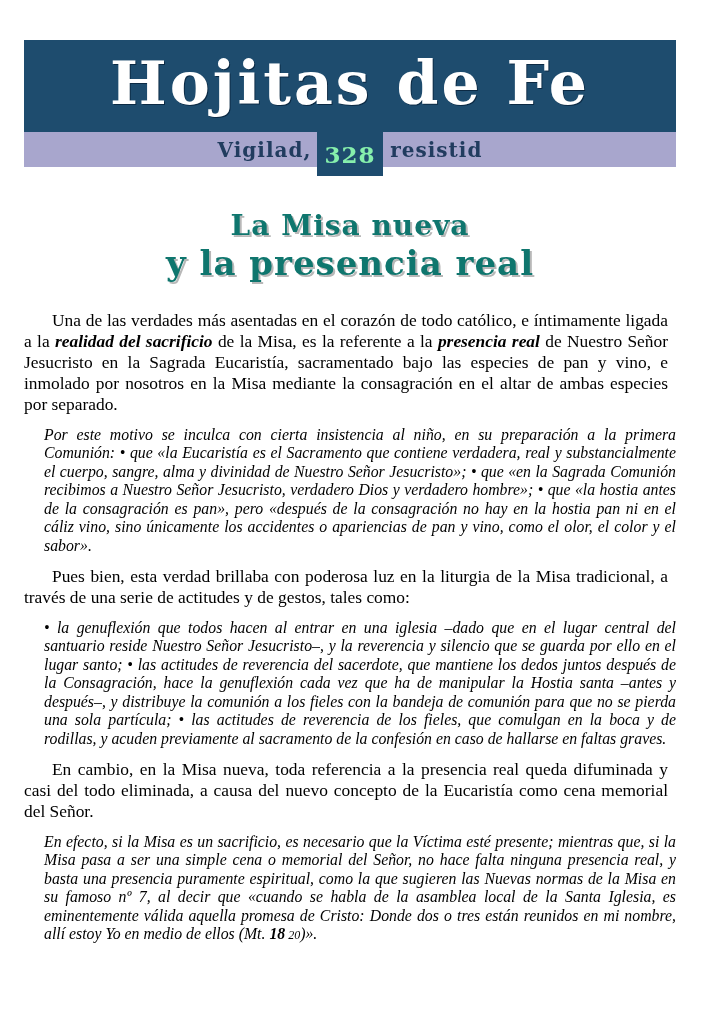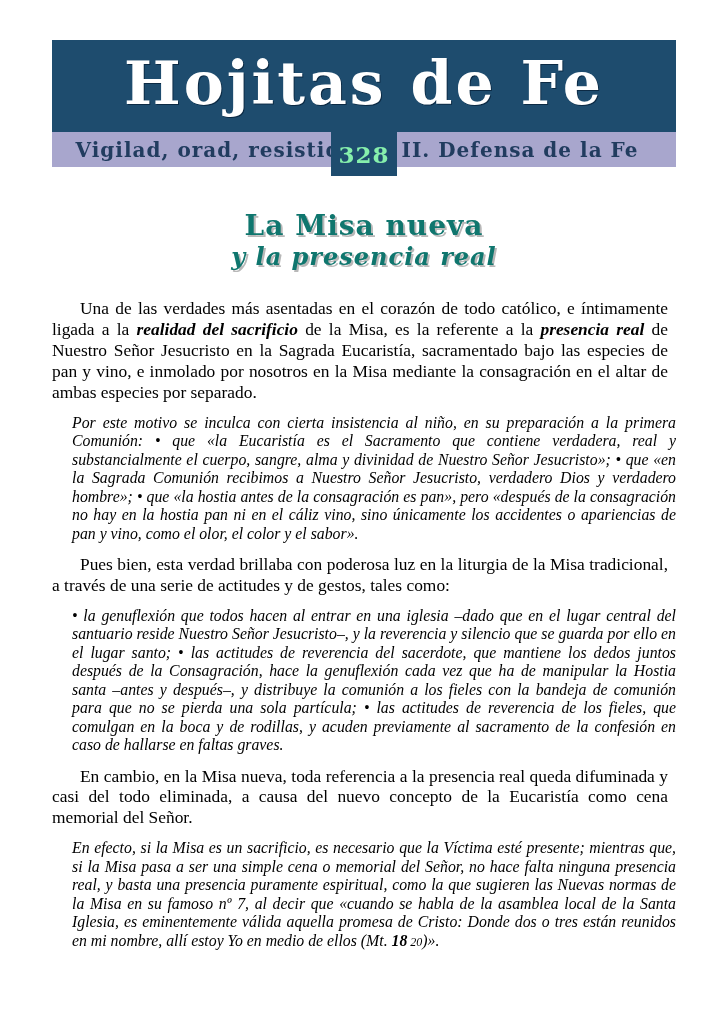--- a/index.html
+++ b/index.html
@@ -13,21 +13,21 @@
     font-family: "Liberation Serif", serif;
     color: #000;
     overflow: hidden;
   }
   .page {
     position: relative;
     width: 724px;
     height: 1023px;
     background: #fff;
     box-sizing: border-box;
-    padding: 40px 48px 0 52px;
+    padding: 40px 48px 0 24px;
   }
 
   
   .masthead-box {
     background: #1e4c6e;
     height: 92px;
     display: flex;
     align-items: center;
     justify-content: center;
   }
@@ -91,24 +91,23 @@
     line-height: 1.2;
   }
   .doc-title .line1 {
     display: block;
     font-size: 28px;
     letter-spacing: 1px;
     text-shadow: 2px 2px 0 #b8b8b8;
   }
   .doc-title .line2 {
     display: block;
-    font-size: 24px;
+    font-size: 34px;
     letter-spacing: 1px;
     text-shadow: 2px 2px 0 #b8b8b8;
-    font-style: italic;
   }
 
   
   .para {
     font-size: 17.4px;
     line-height: 1.2;
     text-align: justify;
     text-indent: 28px;
     margin: 0 8px 11px 0;
     hyphens: auto;
@@ -139,23 +138,20 @@
 <div class="page">
 
   <header>
     <div class="masthead-box">
       <div class="masthead-title">Hojitas de Fe</div>
     </div>
     <div class="band">
       <div class="band-half">
         <span class="band-text">Vigilad, orad, resistid</span>
       </div>
-      <div class="band-half">
-        <span class="band-text">II. Defensa de la Fe</span>
-      </div>
       <div class="issue-box">
         <span>328</span>
       </div>
     </div>
   </header>
 
   <main>
 
     <h1 class="doc-title">
       <span class="line1">La Misa nueva</span>

